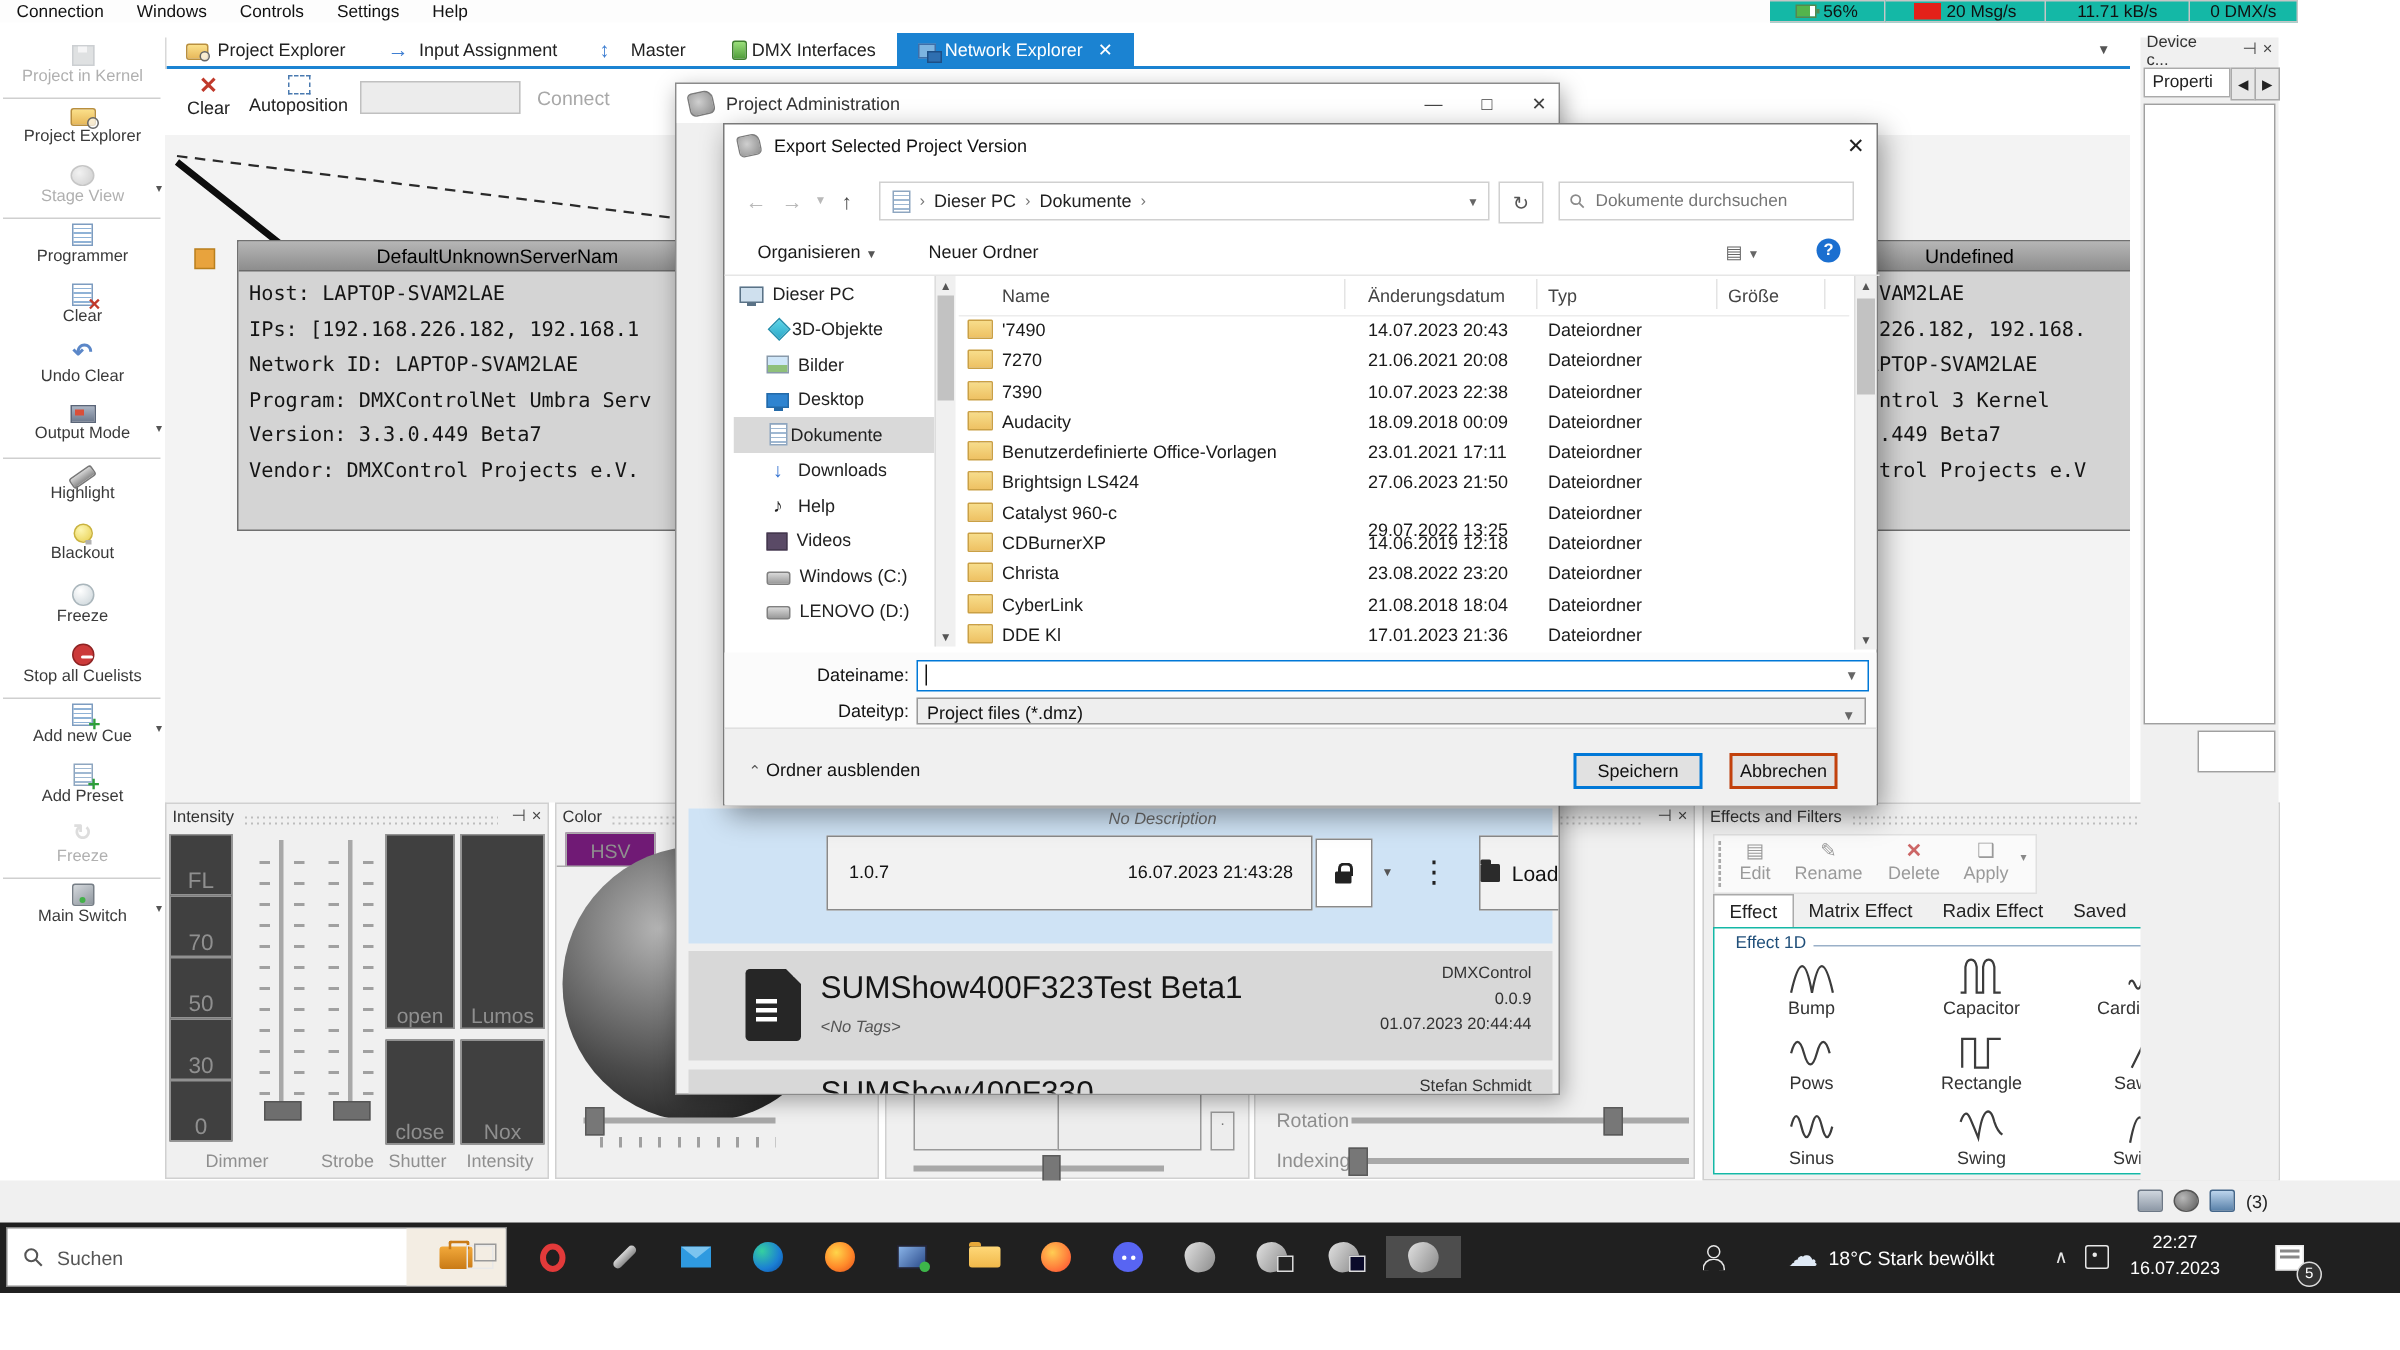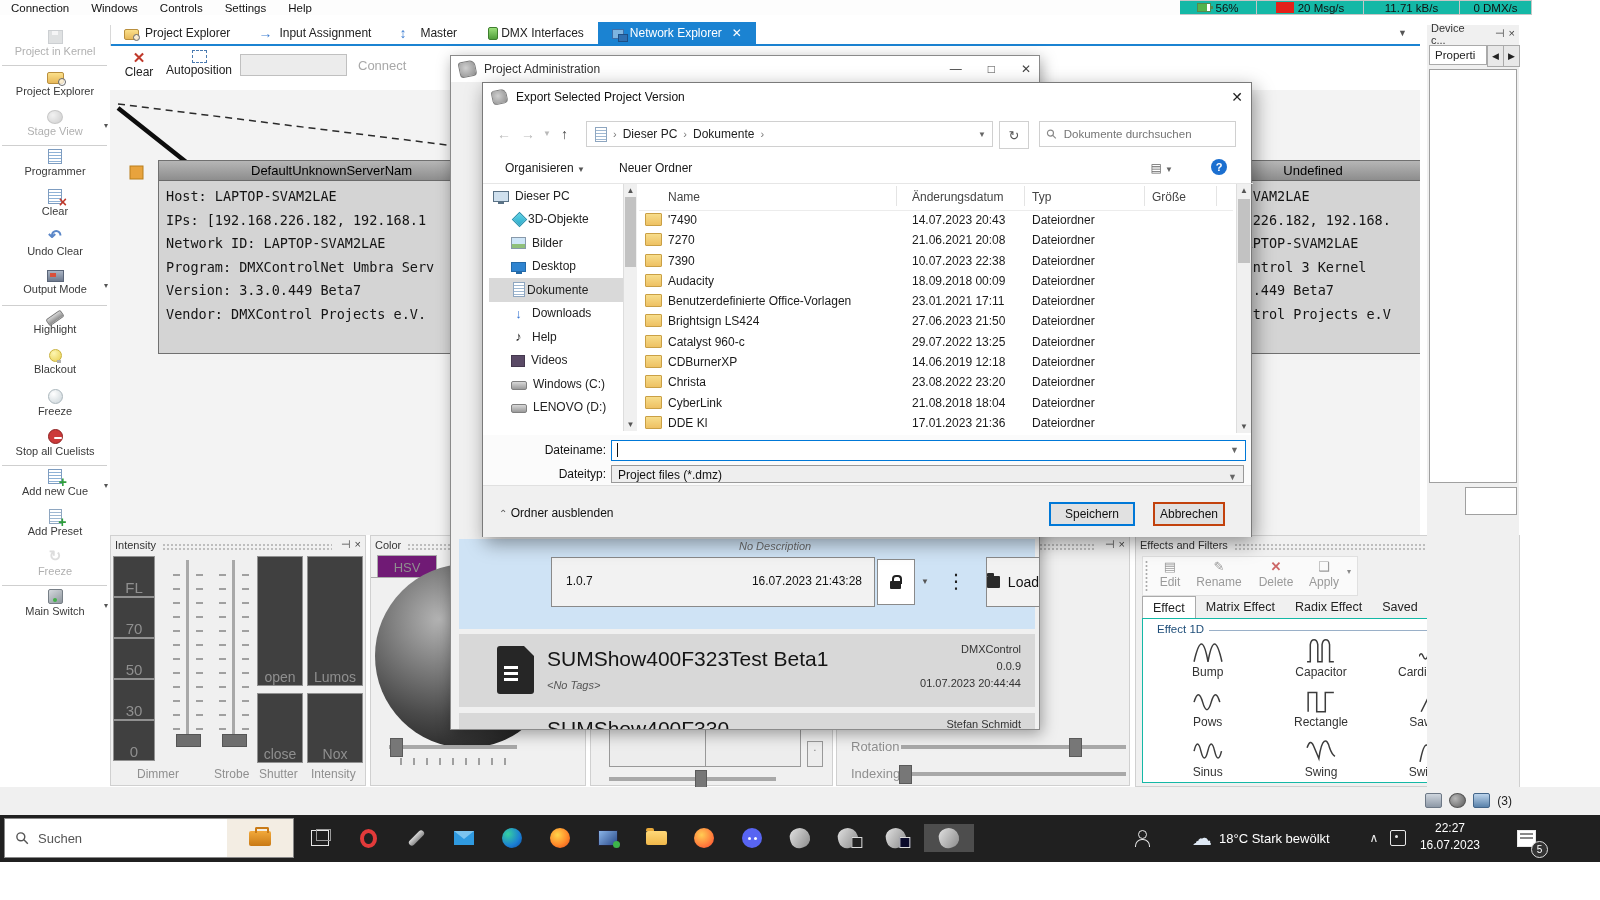--- a/index.html
+++ b/index.html
@@ -157,21 +157,21 @@
   .fn-caret{position:absolute;left:5px;top:2px;width:1px;height:14px;background:#111;}
   .ft-select{position:absolute;left:128px;top:30px;width:633px;height:18px;border:1px solid #999;background:#eee;font-size:12px;color:#111;line-height:18px;padding-left:6px;box-sizing:border-box;}
   .dd-chev{position:absolute;right:6px;top:4px;font-size:9px;color:#666;}
   .dfoot{position:absolute;left:0;top:402px;width:768px;height:51px;background:#f0f0f0;border-top:1px solid #e0e0e0;font-size:12px;color:#111;}
   .btn-win{position:absolute;height:24px;background:#e1e1e1;border:2px solid #c2410c;font-size:12px;color:#111;display:flex;align-items:center;justify-content:center;box-sizing:border-box;}
   .btn-win.primary{border:2px solid #0078d7;}
 
   
   .statusstrip{left:0;top:787px;width:1600px;height:28px;background:#f0f0f0;}
   .taskbar{left:0;top:815px;width:1600px;height:47px;background:#202020;display:flex;align-items:center;}
-  .tb-search{position:absolute;left:4px;top:3px;width:290px;height:40px;background:#fff;border:1px solid #888;display:flex;align-items:center;padding:0 10px;box-sizing:border-box;gap:9px;}
+  .tb-search{position:absolute;left:4px;top:3px;width:334px;height:40px;background:#fff;border:1px solid #888;display:flex;align-items:center;padding:0 10px;box-sizing:border-box;gap:9px;}
   .tb-search span{font-size:13px;color:#555;}
   .briefcase{position:absolute;right:0px;top:0px;width:66px;height:38px;background:#f3ede3;display:flex;align-items:center;justify-content:center;}
   .bc-body{width:22px;height:15px;background:linear-gradient(#f2a93b,#c97a16);border-radius:2px;position:relative;}
   .bc-body::before{content:"";position:absolute;left:6px;top:-4px;width:10px;height:4px;border:2px solid #c97a16;border-bottom:none;border-radius:2px 2px 0 0;}
   .tbi{position:absolute;top:9px;width:28px;height:28px;display:flex;align-items:center;justify-content:center;}
   .tb-taskview{width:16px;height:14px;border:1.5px solid #e8e8e8;position:relative;}
   .tb-taskview::after{content:"";position:absolute;left:4px;top:-2px;right:-3px;bottom:4px;border:1.5px solid #9a9a9a;}
   .tb-opera{width:17px;height:19px;border:4px solid #e23a3a;border-radius:50%;box-sizing:border-box;}
   .tb-wrench{width:19px;height:6px;background:linear-gradient(#d8d8d8,#8a8a8a);transform:rotate(-45deg);border-radius:3px;}
   .tb-mail{width:20px;height:14px;background:#2f9ae0;position:relative;overflow:hidden;}
@@ -838,21 +838,21 @@
           <div class="frow">
             <span class="ficon"></span>
             <span style="left:29px;width:220px;">Brightsign LS424</span>
             <span style="left:273px;width:110px;">27.06.2023 21:50</span>
             <span style="left:393px;width:105px;">Dateiordner</span>
           </div>
 
           <div class="frow">
             <span class="ficon"></span>
             <span style="left:29px;width:220px;">Catalyst 960-c</span>
-            <span style="left:273px;width:110px;">29.07.2022 13:25</span>
+            <span style="left:273px;width:110px;margin-top:11px;">29.07.2022 13:25</span>
             <span style="left:393px;width:105px;">Dateiordner</span>
           </div>
 
           <div class="frow">
             <span class="ficon"></span>
             <span style="left:29px;width:220px;">CDBurnerXP</span>
             <span style="left:273px;width:110px;">14.06.2019 12:18</span>
             <span style="left:393px;width:105px;">Dateiordner</span>
           </div>
 

